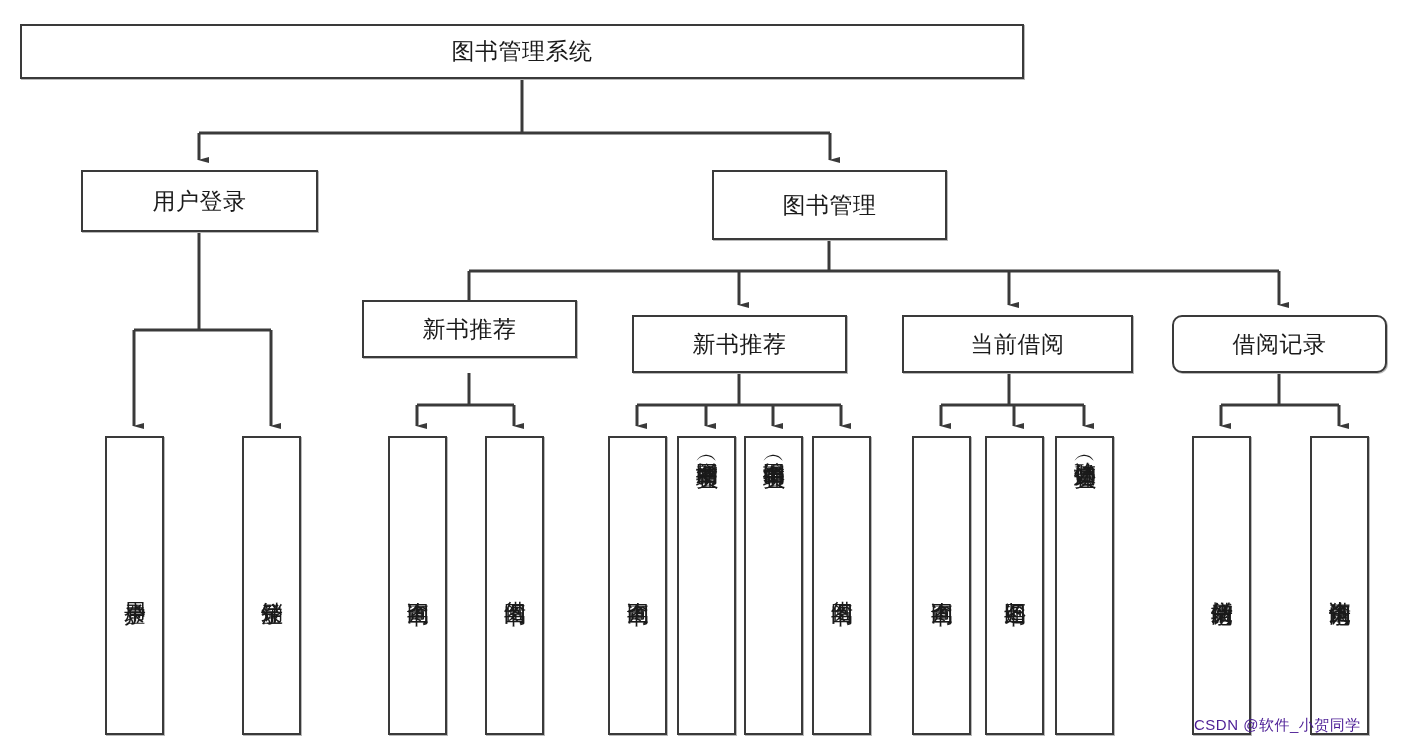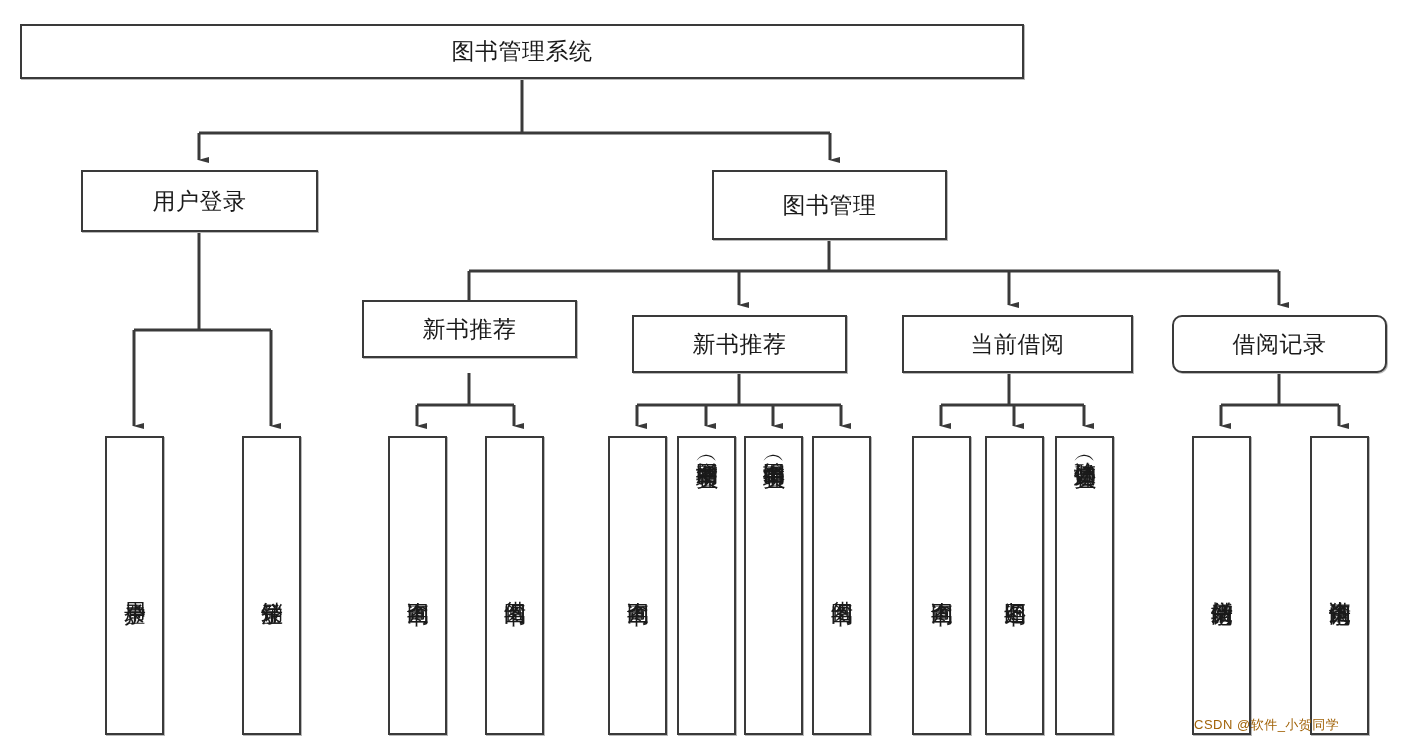--- a/index.html
+++ b/index.html
@@ -59,22 +59,22 @@
     font-size: 22px;
     line-height: 1.22;
     letter-spacing: 1px;
   }
   .node.leaf.center-text {
     align-items: center;
     padding-top: 0;
   }
   .watermark {
     position: absolute;
-    font-size: 13px;
-    color: #a16207;
+    font-size: 15px;
+    color: #4c1d95;
     white-space: nowrap;
     letter-spacing: 0.5px;
   }
 </style>
 </head>
 <body>
 
 <div id="diagram">
 
   <svg class="connectors" viewBox="0 0 1405 747">

